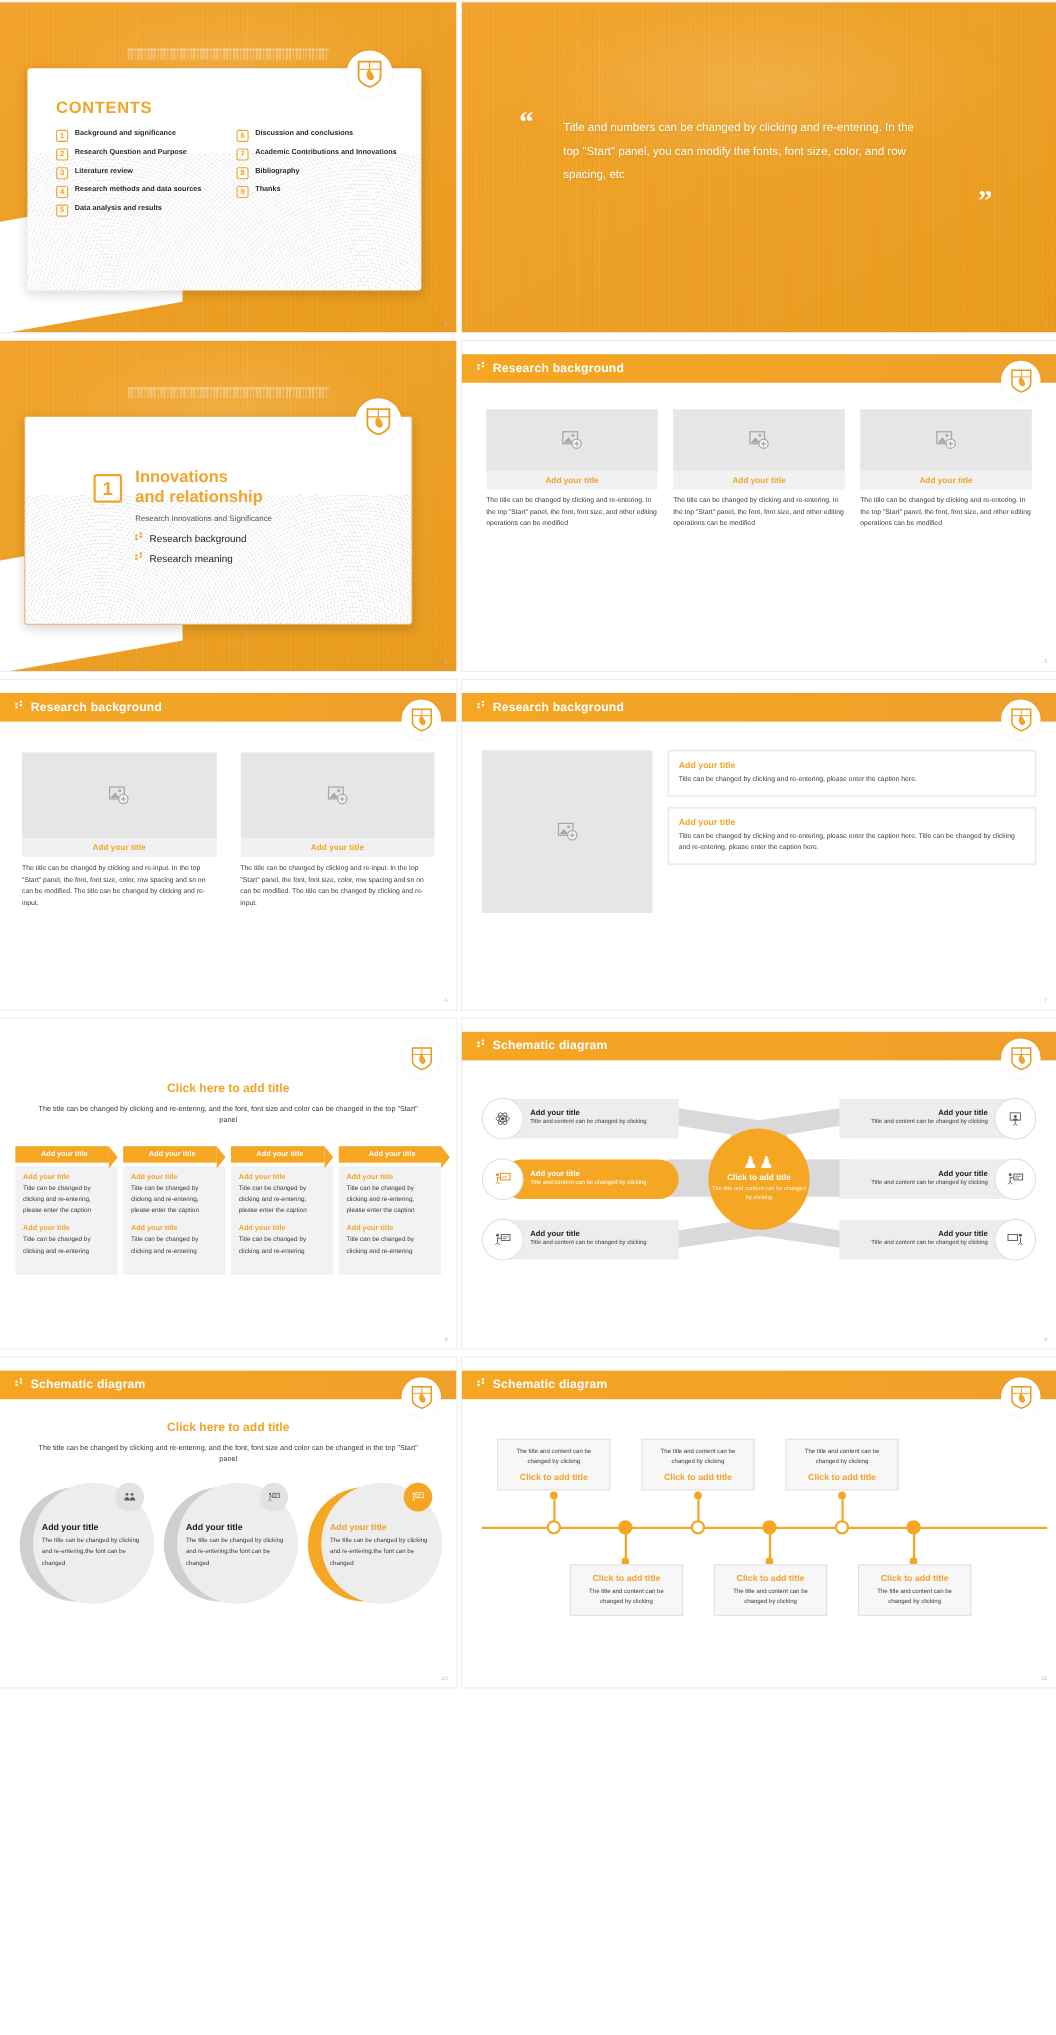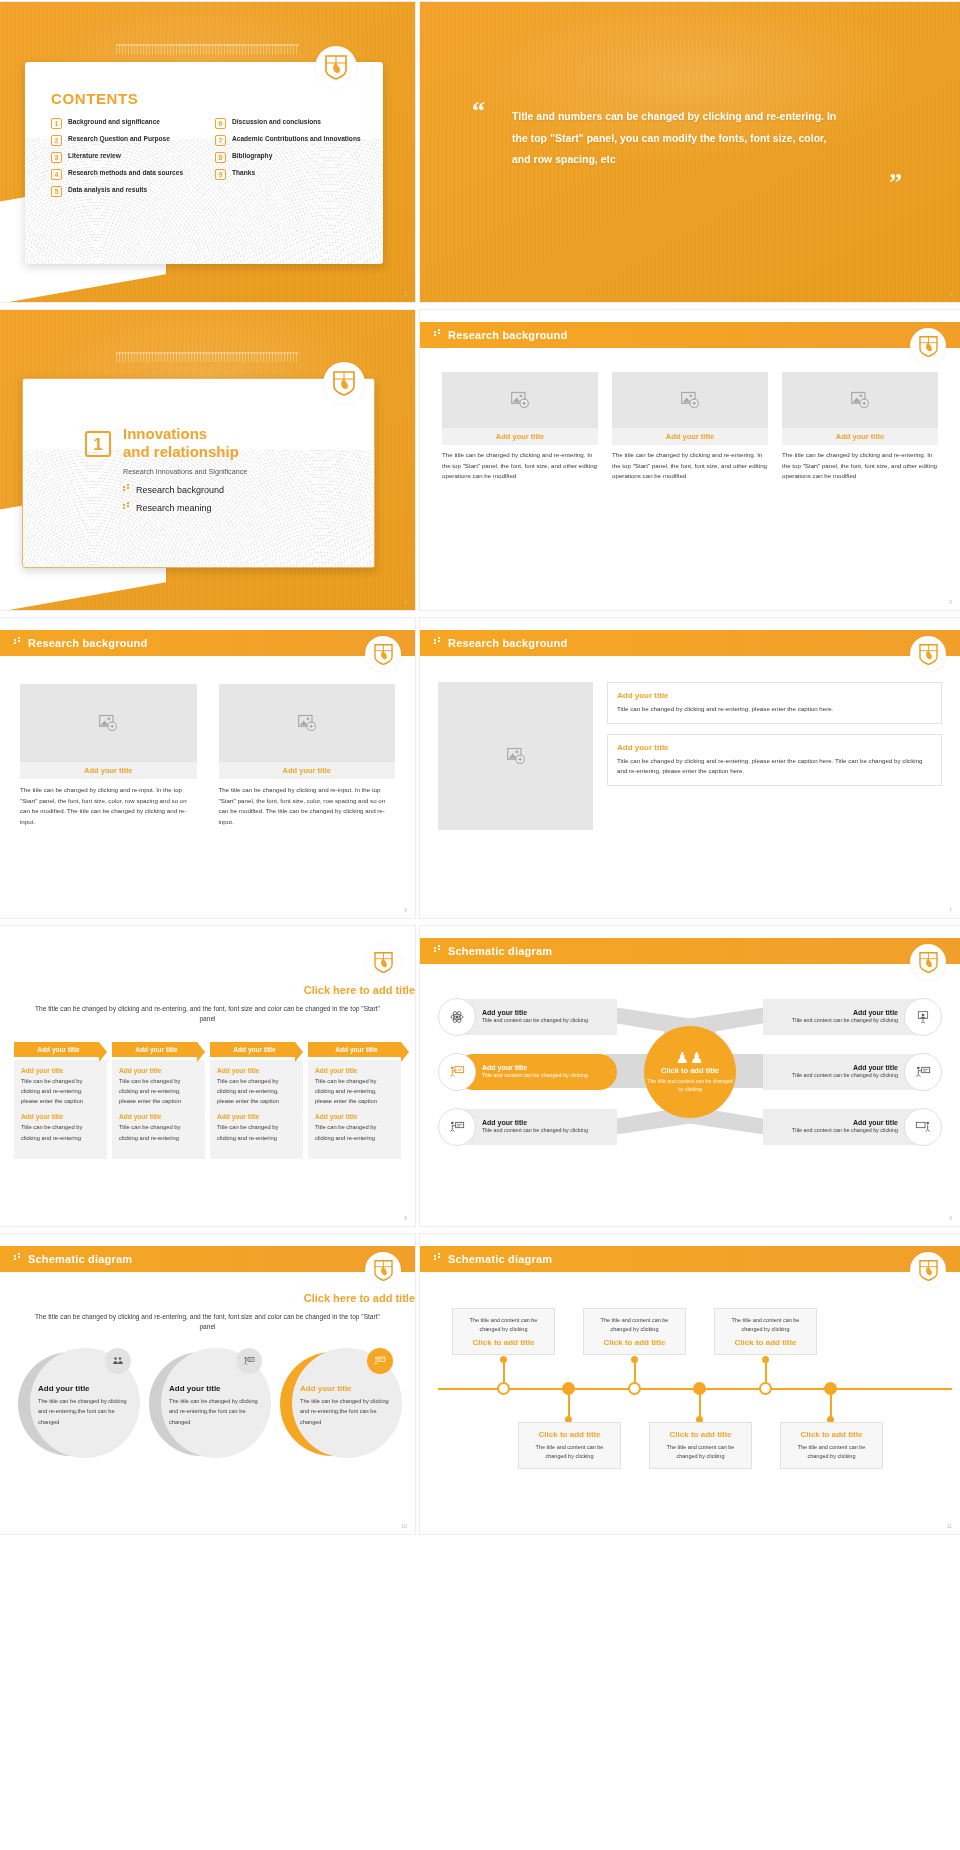--- a/index.html
+++ b/index.html
@@ -86,21 +86,21 @@
   }
   .toc-lbl{ font-size:6.6px; font-weight:bold; color:#2b2b2b; line-height:1.28; }
 
   
   .quote-wrap{ position:absolute; inset:0; }
   .quote-mark{ position:absolute; color:#fff; font-size:26px; font-weight:bold; font-family:"Liberation Serif", serif; line-height:1;}
   .qm-open{ left:52px; top:96px; }
   .qm-close{ right:58px; top:168px; }
   .quote-txt{
     position:absolute; left:92px; right:120px; top:104px;
-    color:#fff; font-size:10.5px; font-weight:bold; line-height:2.05;
+    color:#fff; font-size:10.5px; font-weight:normal; line-height:2.05;
     text-shadow:0 1px 2px rgba(150,95,0,.25);
   }
   .div-num{
     position:absolute; left:62px; top:52px; width:26px; height:26px;
     border:2px solid #f0a42b; border-radius:3px; color:#f0a42b;
     font-size:17px; font-weight:bold; text-align:center; line-height:23px;
   }
   .div-h1{ position:absolute; left:100px; top:46px; color:#f0a42b; font-size:15px; font-weight:bold; line-height:1.18; }
   .div-sub{ position:absolute; left:100px; top:88px; color:#555; font-size:7.2px; }
   .div-list{ position:absolute; left:100px; top:106px; display:flex; flex-direction:column; gap:8px; }
@@ -137,21 +137,21 @@
   .cols2 .body-txt{ margin-top:6px; }
 
   
   .s7{ position:absolute; left:18px; right:18px; top:64px; display:flex; gap:14px; }
   .s7 .ph{ width:155px; height:148px; }
   .s7-right{ flex:1; display:flex; flex-direction:column; gap:10px; }
   .s7-box{ border:1px solid #e3e3e3; padding:8px 9px; }
   .s7-box h4{ color:#f0a42b; font-size:8px; font-weight:bold; margin-bottom:4px; }
 
   
-  .s8-h1{ position:absolute; left:0; right:0; top:58px; text-align:right; color:#f0a42b; font-size:11px; font-weight:bold; }
+  .s8-h1{ position:absolute; left:0; right:0; top:58px; text-align:center; color:#f0a42b; font-size:11px; font-weight:bold; }
   .s8-sub{ position:absolute; left:30px; right:30px; top:78px; text-align:center; font-size:6.6px; color:#3a3a3a; line-height:1.55; }
   .chevs{ position:absolute; left:14px; right:14px; top:116px; display:grid; grid-template-columns:repeat(4,1fr); gap:5px; }
   .chev-head{
     position:relative; background:#f5a623; color:#fff; font-size:6.6px; font-weight:bold;
     text-align:center; padding:4px 0 4px 4px; margin-right:8px;
   }
   .chev-head:after{
     content:""; position:absolute; right:-8px; top:0; width:0; height:0;
     border-top:10.5px solid transparent; border-bottom:10.5px solid transparent; border-left:8px solid #f5a623;
   }

